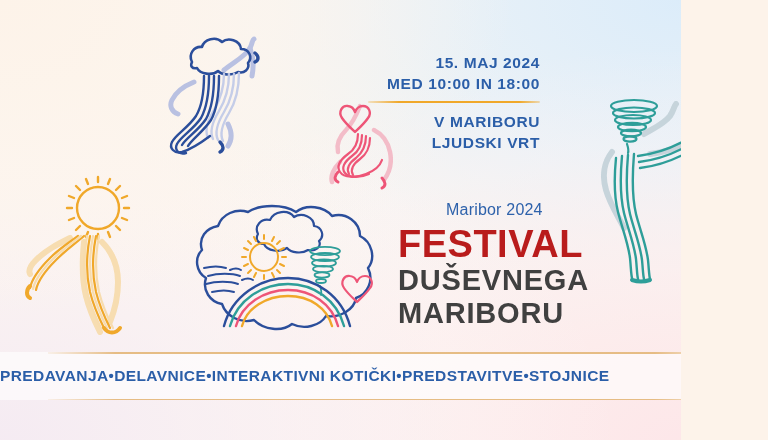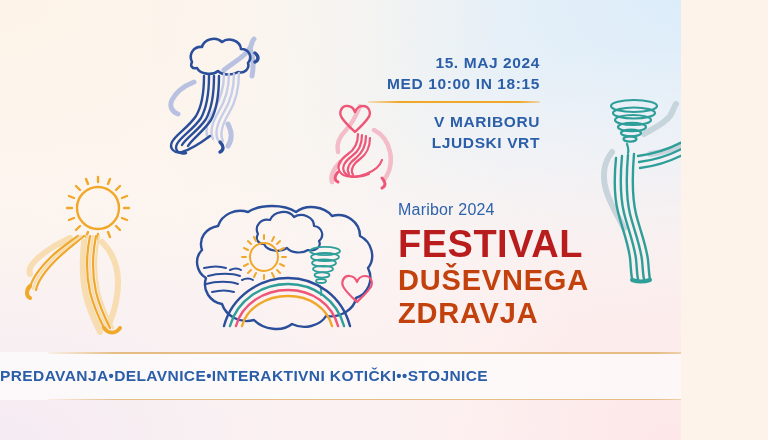--- a/index.html
+++ b/index.html
@@ -115,30 +115,31 @@
     top: 200px;
     width: 300px;
   }
   #eyebrow {
     color: #2E62AB;
     font-size: 16px;
     font-weight: normal;
     letter-spacing: 0.2px;
     line-height: 20px;
     margin-bottom: 4px;
+    margin-left: 48px;
   }
   #festival-word {
     color: #b91c1c;
     font-size: 38px;
     font-weight: bold;
     letter-spacing: 0.5px;
     line-height: 40px;
   }
   .title-blue {
-    color: #c2410c;
+    color: #404040;
     font-size: 29px;
     font-weight: bold;
     letter-spacing: 0.8px;
     line-height: 33px;
   }
 
   
   #banner {
     position: absolute;
     left: 0;
@@ -409,41 +410,42 @@
 
         <path stroke="#EE5577" stroke-width="2.2" d="M158 88 C154 82, 158 75, 164 76 C168 76.5, 170 79, 171 82
                  C172 79, 175 76, 179 76 C185 76, 188 83, 184 88
                  C180 94, 173 100, 171 102 C169 100, 162 94, 158 88 Z"></path>
       </g>
     </svg>
   </div>
 
   <div id="date-block">
     <div class="date-line">15. MAJ 2024</div>
-    <div class="date-line">MED 10:00 IN 18:15</div>
+    <div class="date-line">MED 10:00 IN 18:00</div>
     <div id="date-rule"></div>
     <div class="place-line">V MARIBORU</div>
     <div class="place-line">LJUDSKI VRT</div>
   </div>
 
   <div id="title-block">
     <div id="eyebrow">Maribor 2024</div>
     <div id="festival-word">FESTIVAL</div>
     <div class="title-blue">DUŠEVNEGA</div>
-    <div class="title-blue">ZDRAVJA</div>
+    <div class="title-blue">MARIBORU</div>
   </div>
 
   <div id="banner">
     <div class="banner-rule" id="banner-rule-top"></div>
     <div class="banner-rule" id="banner-rule-bottom"></div>
     <div id="banner-text">
         <span>PREDAVANJA</span>
         <span class="banner-dot">•</span>
         <span>DELAVNICE</span>
         <span class="banner-dot">•</span>
         <span>INTERAKTIVNI KOTIČKI</span>
         <span class="banner-dot">•</span>
+        <span>PREDSTAVITVE</span>
         <span class="banner-dot">•</span>
         <span>STOJNICE</span>
       </div>
   </div>
 
 </div>
 
 </body></html>

